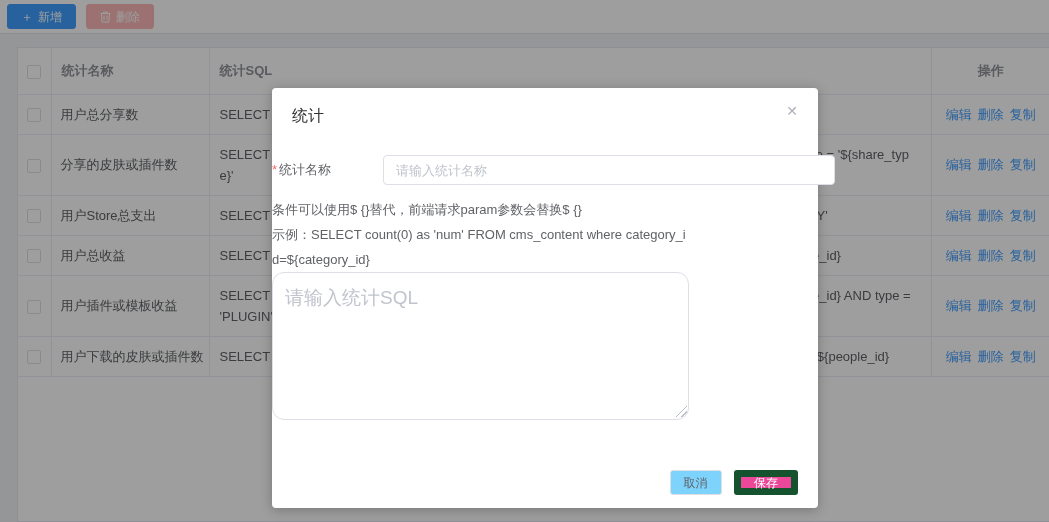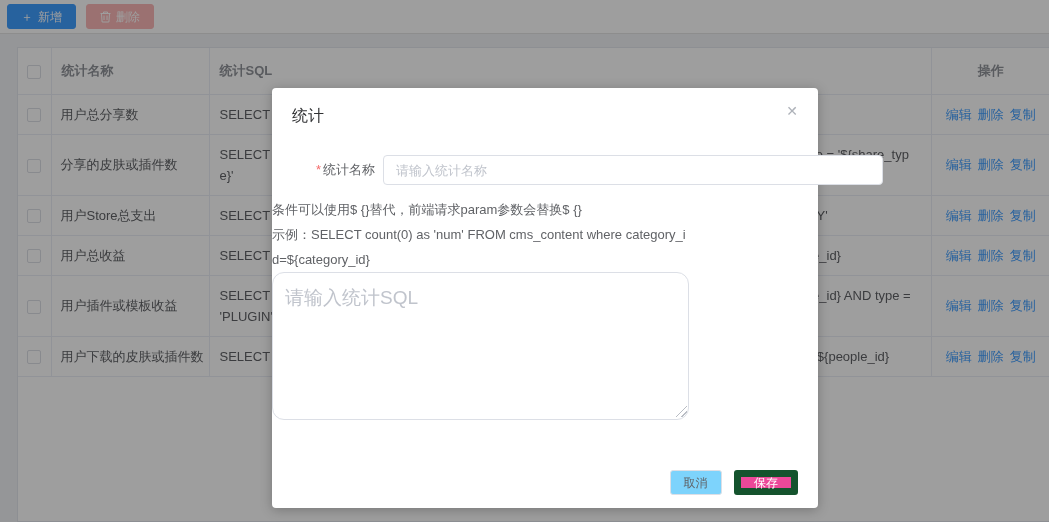--- a/index.html
+++ b/index.html
@@ -73,28 +73,28 @@
   .dlg-close {
     position:absolute; top:16px; right:20px;
     color:#aeb2b9; font-size:14px; line-height:14px;
     cursor:pointer; border:none; background:none; font-family:inherit;
   }
   .dlg-body { padding:28px 20px 0 0; }
   .frow { display:flex; align-items:flex-start; }
   .frow.name-row { margin-bottom:12px; }
   .flabel {
     width:111px; padding-right:8px; flex:0 0 111px;
-    text-align:right; font-size:13px; color:#606266;
+    text-align:left; font-size:13px; color:#606266;
   }
   .name-row .flabel { line-height:30px; }
   .sql-row .flabel { line-height:25px; }
   .req { color:#F56C6C; margin-right:2px; }
   .fcontrol { width:417px; flex:0 0 417px; }
   .tinput {
-    width:500px; height:30px; border:1px solid #dcdfe6; border-radius:4px;
+    width:452px; height:30px; border:1px solid #dcdfe6; border-radius:4px;
     padding:0 12px; font-size:13px; color:#606266; font-family:inherit;
     outline:none; background:#fff;
   }
   .tinput::placeholder, .tarea::placeholder { color:#c0c4cc; }
   .help { font-size:13px; line-height:25px; color:#606266; word-break:break-all; }
   .ta-wrap { position:relative; margin-top:0; }
   .tarea {
     width:417px; height:148px; border:1px solid #dcdfe6; border-radius:12px;
     padding:12px 12px; font-size:19px; color:#606266; font-family:inherit;
     resize:none; outline:none; display:block; background:#fff;

